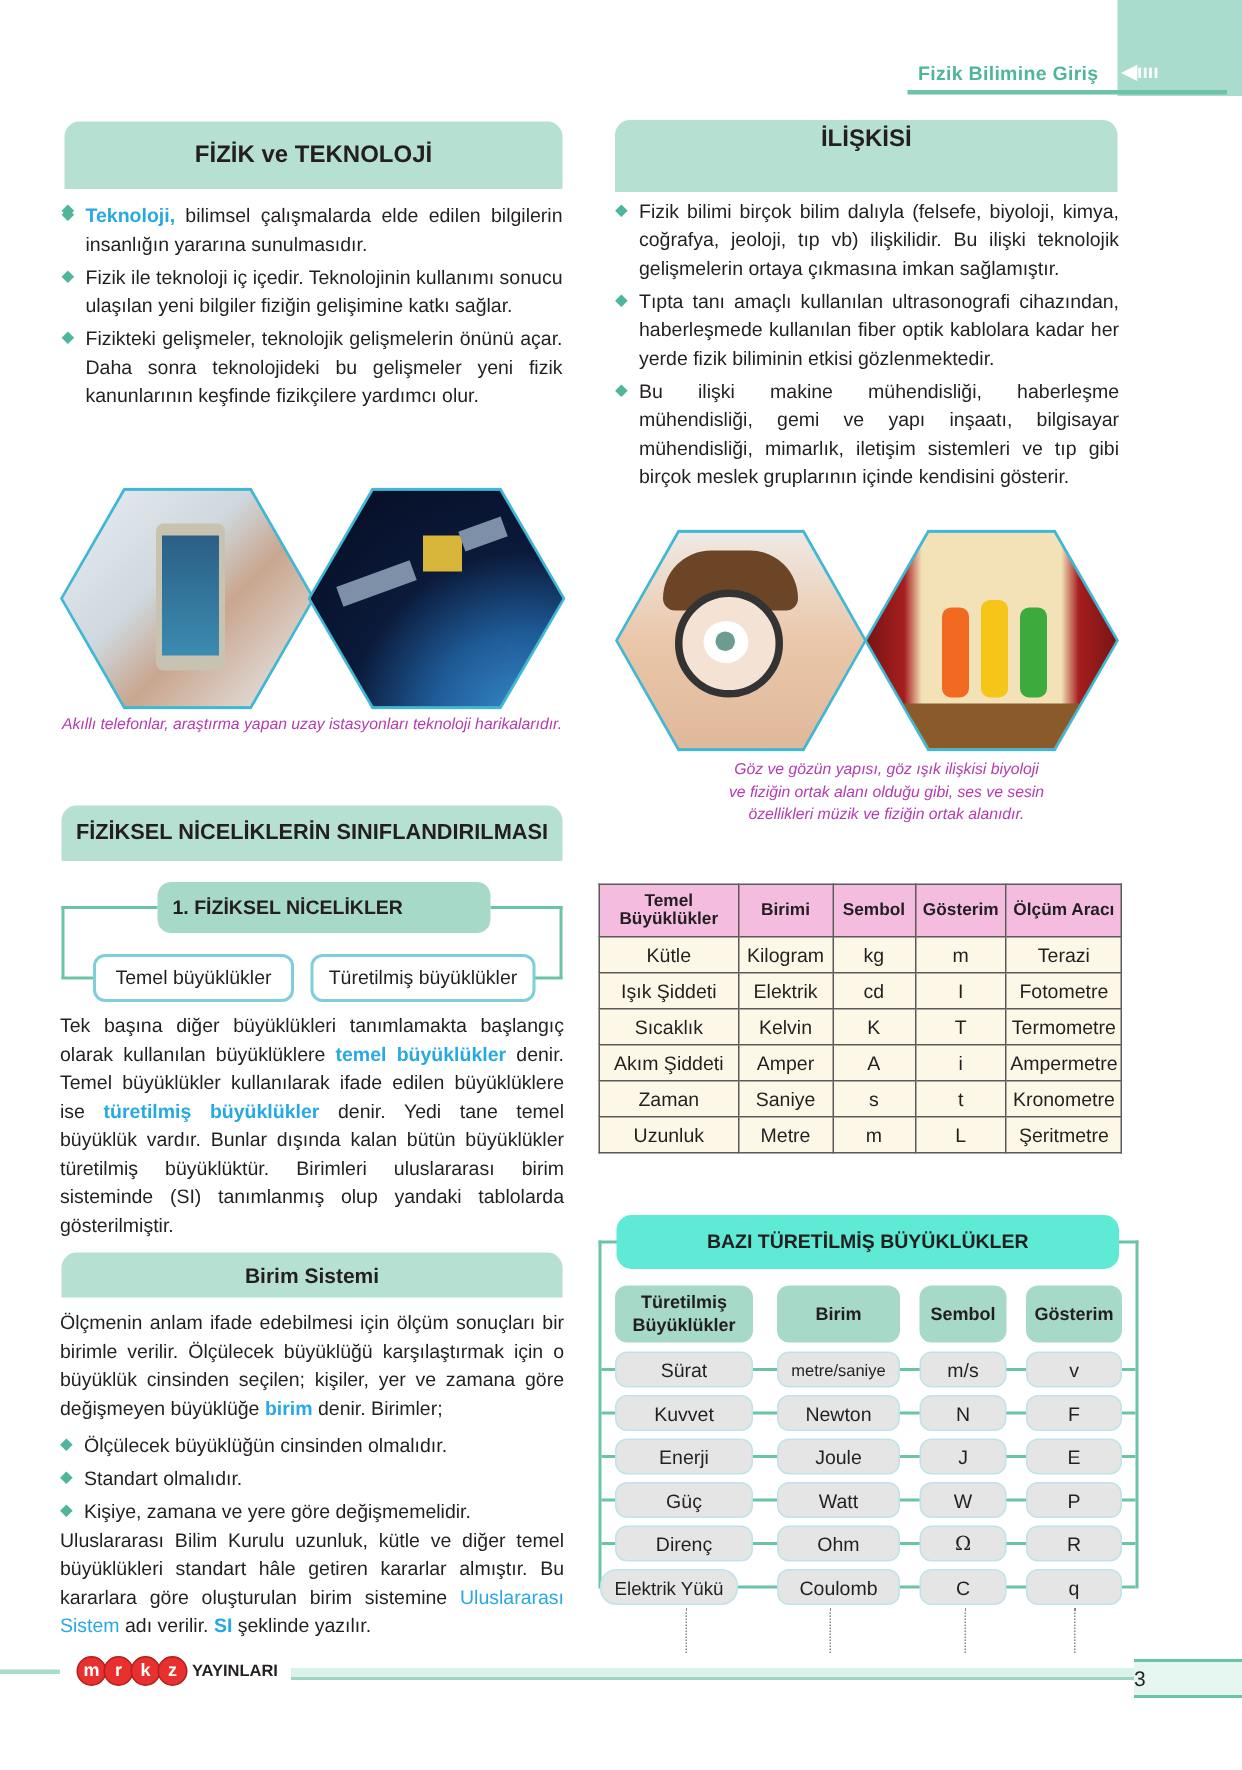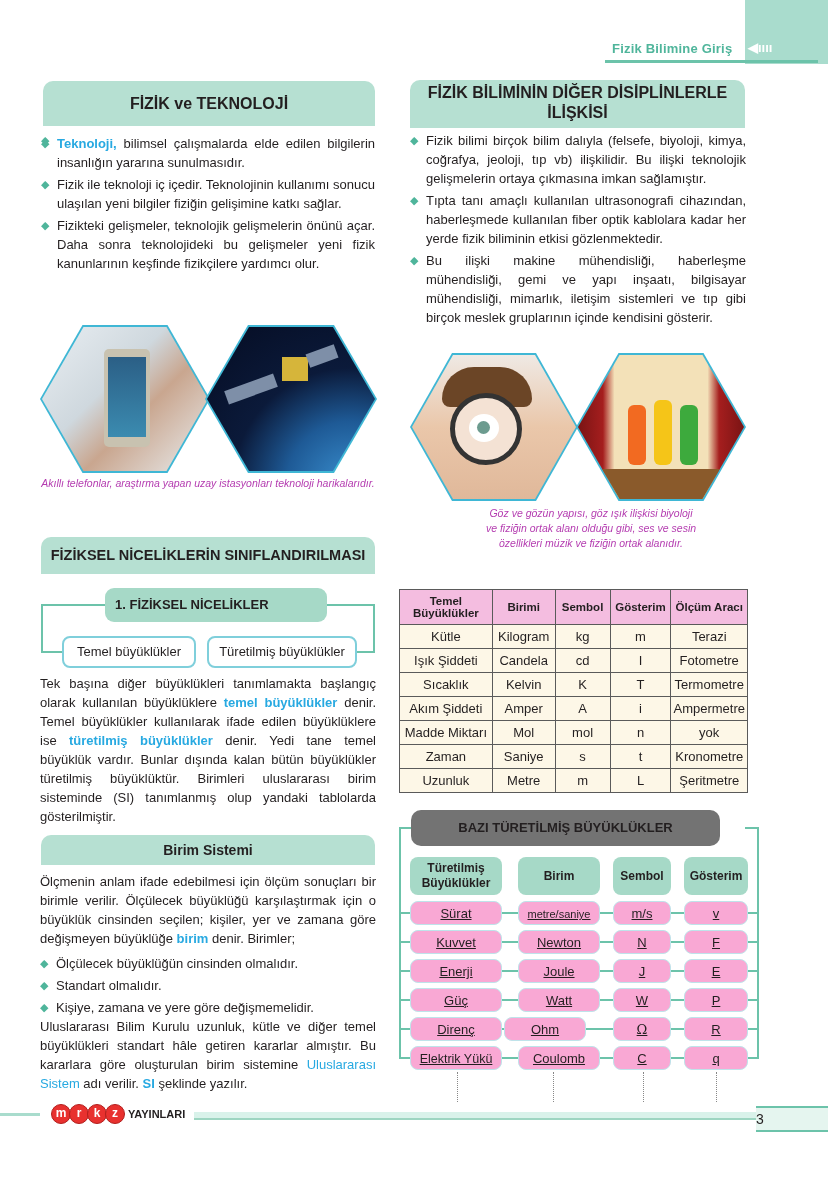--- a/index.html
+++ b/index.html
@@ -27,23 +27,23 @@
   .box-main { position:absolute; left:105px; top:588px; width:222px; height:34px; background:#a6d9c7; border-radius:9px; font-weight:bold; font-size:13px; line-height:34px; padding-left:10px; box-sizing:border-box; }
   .box-sub { position:absolute; height:28px; border:2px solid #7fcfdb; border-radius:8px; background:#fff; font-size:13px; line-height:28px; text-align:center; }
   .line { position:absolute; background:#6cc3aa; }
 
   
   table.si { position:absolute; left:399px; top:589px; width:349px; border-collapse:collapse; font-size:13px; }
   table.si th { background:#f4bde0; font-size:11.5px; font-weight:bold; border:1px solid #5a5a5a; height:34px; padding:0 2px; }
   table.si td { background:#fdf7e7; border:1px solid #5a5a5a; height:23px; text-align:center; padding:0 2px; }
 
   
-  .der-title { position:absolute; left:411px; top:810px; width:309px; height:36px; background:#737373; border-radius:10px; text-align:center; line-height:36px; font-weight:bold; font-size:13px; }
+  .der-title { position:absolute; left:411px; top:810px; width:335px; height:36px; background:#5eead4; border-radius:10px; text-align:center; line-height:36px; font-weight:bold; font-size:13px; }
   .der-head { position:absolute; background:#a6d9c7; border-radius:8px; text-align:center; font-weight:bold; font-size:12px; display:flex; align-items:center; justify-content:center; line-height:15px; }
-  .der-cell { position:absolute; height:24px; background:#f9a8d4; border:1.5px solid #bfe3ea; border-radius:8px; text-align:center; line-height:24px; font-size:13px; box-sizing:border-box;text-decoration:underline; }
+  .der-cell { position:absolute; height:24px; background:#e5e5e5; border:1.5px solid #bfe3ea; border-radius:8px; text-align:center; line-height:24px; font-size:13px; box-sizing:border-box; }
   .dots { position:absolute; width:0; height:30px; border-left:1.5px dotted #888; }
 
   
   .foot-line { position:absolute; height:3px; background:#a9dccd; }
   .logo-circle { display:inline-block; width:18px; height:18px; border-radius:50%; background:#e8312f; color:#fff; font-weight:bold; font-size:12px; text-align:center; line-height:17px; margin-right:-2px; border:1px solid #b21f1d; }
   .pagenum { position:absolute; left:756px; top:1106px; width:72px; height:22px; background:#e5f5ef; border-top:2px solid #6cc3aa; border-bottom:2px solid #6cc3aa; font-size:14px; line-height:22px; padding-left:0; }
 </style>
 </head>
 <body>
 
@@ -68,21 +68,20 @@
 </div>
 <div class="hex-border" style="left:205px;top:325px;width:172px;height:148px;"></div>
 <div class="hex" style="left:207px;top:327px;width:168px;height:144px;background:radial-gradient(circle at 85% 110%,#3a8fcf 0%,#1e5a96 30%,#0b1a3a 55%,#050c22 100%);">
   <div style="position:absolute;left:75px;top:30px;width:26px;height:24px;background:#d6b53a;"></div>
   <div style="position:absolute;left:18px;top:55px;width:52px;height:14px;background:#7e8fa8;transform:rotate(-20deg);"></div>
   <div style="position:absolute;left:100px;top:22px;width:30px;height:14px;background:#7e8fa8;transform:rotate(-20deg);"></div>
 </div>
 <div class="caption" style="left:40px;top:476px;width:336px;">Akıllı telefonlar, araştırma yapan uzay istasyonları teknoloji harikalarıdır.</div>
 
 <div class="sec-head" style="left:410px;top:80px;width:335px;height:45px;font-size:16px;line-height:20px;padding-top:3px;box-sizing:content-box;">
-  <div>FİZİK BİLİMİNİN DİĞER DİSİPLİNLERLE</div>
   <div>İLİŞKİSİ</div>
 </div>
 <div class="text" style="left:410px;top:131px;width:336px;">
   <div class="bullet"><span class="dia">◆</span><span>Fizik bilimi birçok bilim dalıyla (felsefe, biyoloji, kimya, coğrafya, jeoloji, tıp vb) ilişkilidir. Bu ilişki teknolojik gelişmelerin ortaya çıkmasına imkan sağlamıştır.</span></div>
   <div class="bullet"><span class="dia">◆</span><span>Tıpta tanı amaçlı kullanılan ultrasonografi cihazından, haberleşmede kullanılan fiber optik kablolara kadar her yerde fizik biliminin etkisi gözlenmektedir.</span></div>
   <div class="bullet"><span class="dia">◆</span><span> Bu ilişki makine mühendisliği, haberleşme mühendisliği, gemi ve yapı inşaatı, bilgisayar mühendisliği, mimarlık, iletişim sistemleri ve tıp gibi birçok meslek gruplarının içinde kendisini gösterir.</span></div>
 </div>
 
 <div class="hex-border" style="left:410px;top:353px;width:168px;height:148px;"></div>
 <div class="hex" style="left:412px;top:355px;width:164px;height:144px;background:linear-gradient(180deg,#efe9e4 0%,#eac7aa 50%,#e0b89a 100%);">
@@ -135,45 +134,38 @@
   <tbody>
     <tr>
         <td>Kütle</td>
         <td>Kilogram</td>
         <td>kg</td>
         <td>m</td>
         <td>Terazi</td>
       </tr>
     <tr>
         <td>Işık Şiddeti</td>
-        <td>Candela</td>
+        <td>Elektrik</td>
         <td>cd</td>
         <td>I</td>
         <td>Fotometre</td>
       </tr>
     <tr>
         <td>Sıcaklık</td>
         <td>Kelvin</td>
         <td>K</td>
         <td>T</td>
         <td>Termometre</td>
       </tr>
     <tr>
         <td>Akım Şiddeti</td>
         <td>Amper</td>
         <td>A</td>
         <td>i</td>
         <td>Ampermetre</td>
-      </tr>
-    <tr>
-        <td>Madde Miktarı</td>
-        <td>Mol</td>
-        <td>mol</td>
-        <td>n</td>
-        <td>yok</td>
       </tr>
     <tr>
         <td>Zaman</td>
         <td>Saniye</td>
         <td>s</td>
         <td>t</td>
         <td>Kronometre</td>
       </tr>
     <tr>
         <td>Uzunluk</td>
@@ -227,25 +219,25 @@
   <div class="der-cell" style="left:518px;top:959px;width:82px;">Joule</div>
   <div class="der-cell" style="left:613px;top:959px;width:58px;">J</div>
   <div class="der-cell" style="left:684px;top:959px;width:64px;">E</div>
 
   <div class="der-cell" style="left:410px;top:988px;width:92px;">Güç</div>
   <div class="der-cell" style="left:518px;top:988px;width:82px;">Watt</div>
   <div class="der-cell" style="left:613px;top:988px;width:58px;">W</div>
   <div class="der-cell" style="left:684px;top:988px;width:64px;">P</div>
 
   <div class="der-cell" style="left:410px;top:1017px;width:92px;">Direnç</div>
-  <div class="der-cell" style="left:504px;top:1017px;width:82px;">Ohm</div>
+  <div class="der-cell" style="left:518px;top:1017px;width:82px;">Ohm</div>
   <div class="der-cell" style="left:613px;top:1017px;width:58px;font-family:'DejaVu Serif',serif;">Ω</div>
   <div class="der-cell" style="left:684px;top:1017px;width:64px;">R</div>
 
-  <div class="der-cell" style="left:410px;top:1046px;width:92px;font-size:12.5px;">Elektrik Yükü</div>
+  <div class="der-cell" style="left:400px;top:1046px;width:92px;font-size:12.5px;border-radius:11px;">Elektrik Yükü</div>
   <div class="der-cell" style="left:518px;top:1046px;width:82px;">Coulomb</div>
   <div class="der-cell" style="left:613px;top:1046px;width:58px;">C</div>
   <div class="der-cell" style="left:684px;top:1046px;width:64px;">q</div>
 
   <div class="dots" style="left:457px;top:1072px;"></div>
   <div class="dots" style="left:553px;top:1072px;"></div>
   <div class="dots" style="left:643px;top:1072px;"></div>
   <div class="dots" style="left:716px;top:1072px;"></div>
 </div>
 

